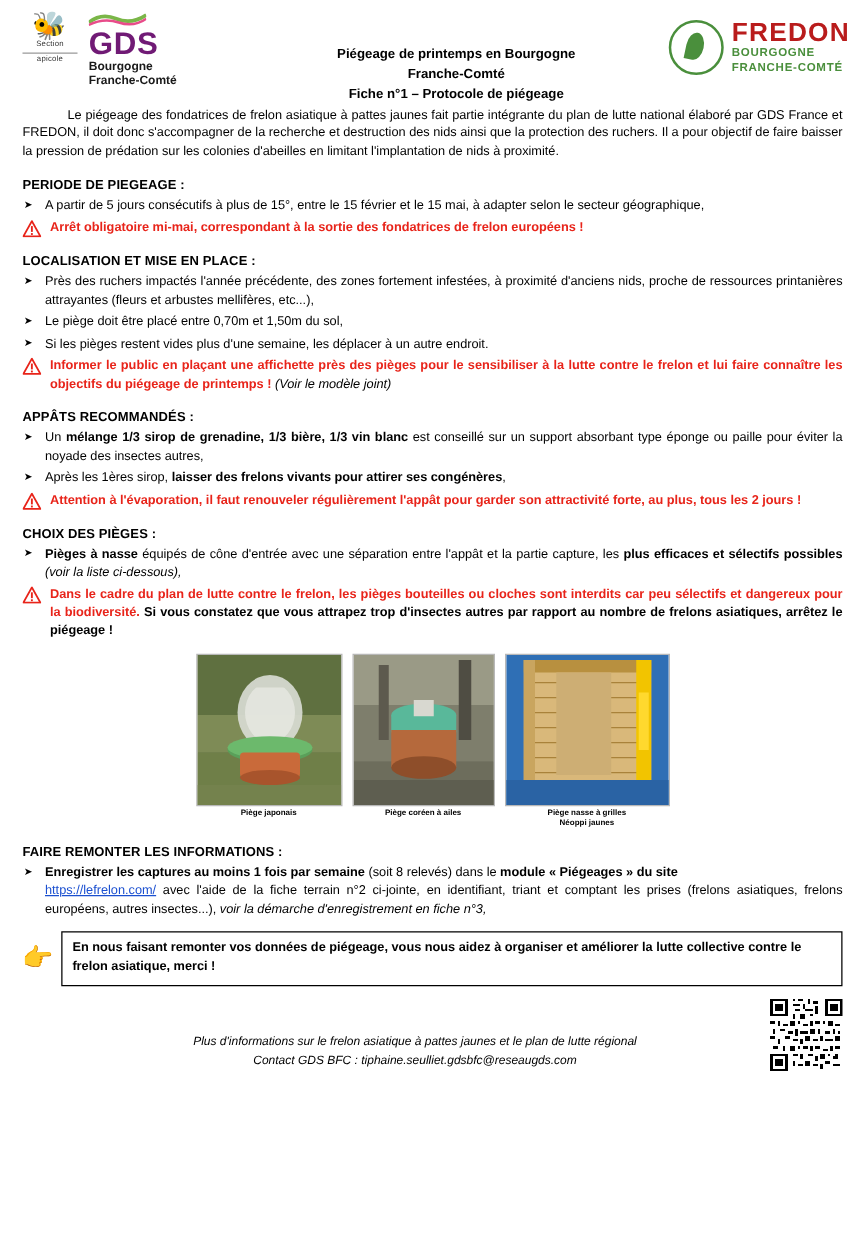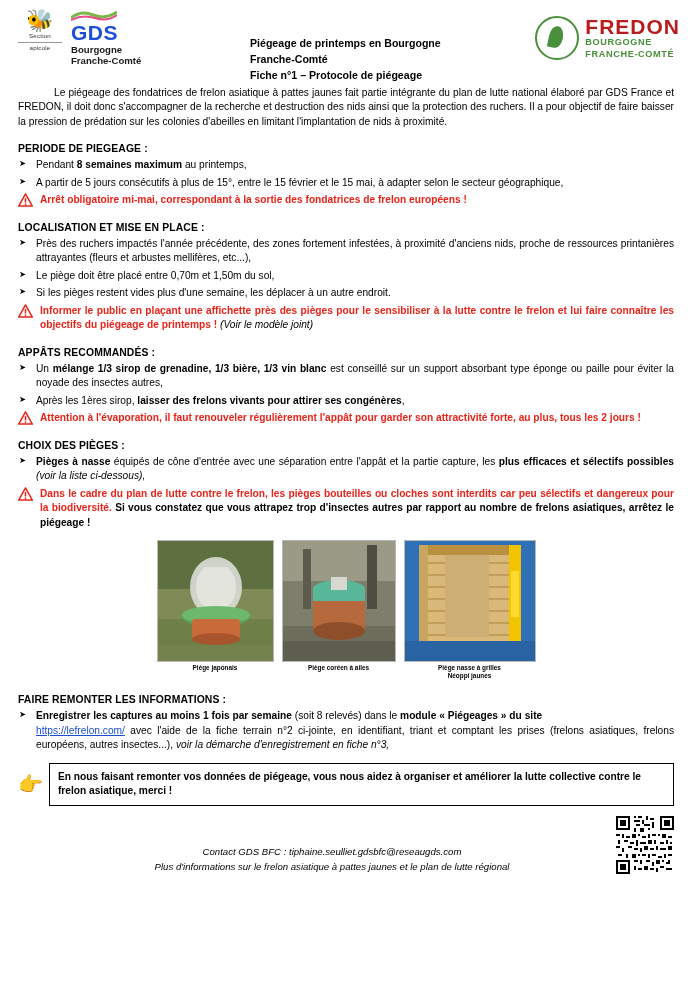--- a/index.html
+++ b/index.html
@@ -61,41 +61,42 @@
   .gds-mark .rule {
     width: 44px;
     height: 1px;
     background: #999;
     margin: 2px auto;
   }
   .gds-text {
     line-height: 1.05;
   }
   .gds-text .gds-big {
-    font-size: 21px;
+    font-size: 25px;
     font-weight: bold;
     letter-spacing: .5px;
-    color: #1d4ed8;
+    color: #701a75;
     display: block;
   }
   .gds-text .gds-sub {
     font-size: 9.6px;
     font-weight: bold;
     color: #1a1a1a;
     display: block;
     line-height: 1.15;
   }
   .gds-swoosh {
     width: 46px;
     height: 11px;
     display: block;
     margin-bottom: 1px;
   }
   .title-block {
     flex: 1 1 auto;
+    text-align: center;
     padding-top: 26px;
     margin-left: 46px;
   }
   .title-block .t1 {
     font-size: 10.6px;
     font-weight: bold;
     display: block;
     line-height: 1.5;
   }
   .title-block .t2 {
@@ -314,21 +315,20 @@
       </div>
     </div>
   </div>
 
   <div class="content">
 
     <p class="intro">Le piégeage des fondatrices de frelon asiatique à pattes jaunes fait partie intégrante du plan de lutte national élaboré par GDS France et FREDON, il doit donc s'accompagner de la recherche et destruction des nids ainsi que la protection des ruchers. Il a pour objectif de faire baisser la pression de prédation sur les colonies d'abeilles en limitant l'implantation de nids à proximité.</p>
 
     <h2 class="section">PERIODE DE PIEGEAGE :</h2>
     <ul class="bullets">
-      <li><span>Pendant </span><span class="b">8 semaines maximum</span><span> au printemps,</span></li>
       <li><span>A partir de 5 jours consécutifs à plus de 15°, entre le 15 février et le 15 mai, à adapter selon le secteur géographique,</span></li>
     </ul>
     <div class="warn">
       <svg class="tri" viewBox="0 0 16 15">
         <path d="M8 1 L15.3 14 L0.7 14 Z" fill="none" stroke="#e8241a" stroke-width="1.6" stroke-linejoin="round"></path>
         <rect x="7.2" y="5.2" width="1.6" height="5" fill="#e8241a"></rect>
         <rect x="7.2" y="11.2" width="1.6" height="1.6" fill="#e8241a"></rect>
       </svg>
       <span>Arrêt obligatoire mi-mai, correspondant à la sortie des fondatrices de frelon européens !</span>
     </div>
@@ -446,22 +446,22 @@
       <li><span class="b">Enregistrer les captures au moins 1 fois par semaine</span><span> (soit 8 relevés) dans le </span><span class="b">module « Piégeages » du site</span><br><a class="link" href="#">https://lefrelon.com/</a><span> avec l'aide de la fiche terrain n°2 ci-jointe, en identifiant, triant et comptant les prises (frelons asiatiques, frelons européens, autres insectes...), </span><span class="i">voir la démarche d'enregistrement en fiche n°3,</span></li>
     </ul>
 
     <div class="callout-row">
       <span class="hand">👉</span>
       <div class="callout">En nous faisant remonter vos données de piégeage, vous nous aidez à organiser et améliorer la lutte collective contre le frelon asiatique, merci !</div>
     </div>
 
     <div class="footer">
       <div class="footer-text">
+        <div>Plus d'informations sur le frelon asiatique à pattes jaunes et le plan de lutte régional</div>
         <div><span>Contact GDS BFC : </span><span>tiphaine.seulliet.gdsbfc@reseaugds.com</span></div>
-        <div>Plus d'informations sur le frelon asiatique à pattes jaunes et le plan de lutte régional</div>
       </div>
       <svg class="qr" viewBox="0 0 29 29" shape-rendering="crispEdges">
         <rect width="29" height="29" fill="#fff"></rect>
         <g fill="#000">
           <rect x="0" y="0" width="7" height="7"></rect>
             <rect x="1" y="1" width="5" height="5" fill="#fff"></rect>
             <rect x="2" y="2" width="3" height="3"></rect>
           <rect x="22" y="0" width="7" height="7"></rect>
             <rect x="23" y="1" width="5" height="5" fill="#fff"></rect>
             <rect x="24" y="2" width="3" height="3"></rect>

